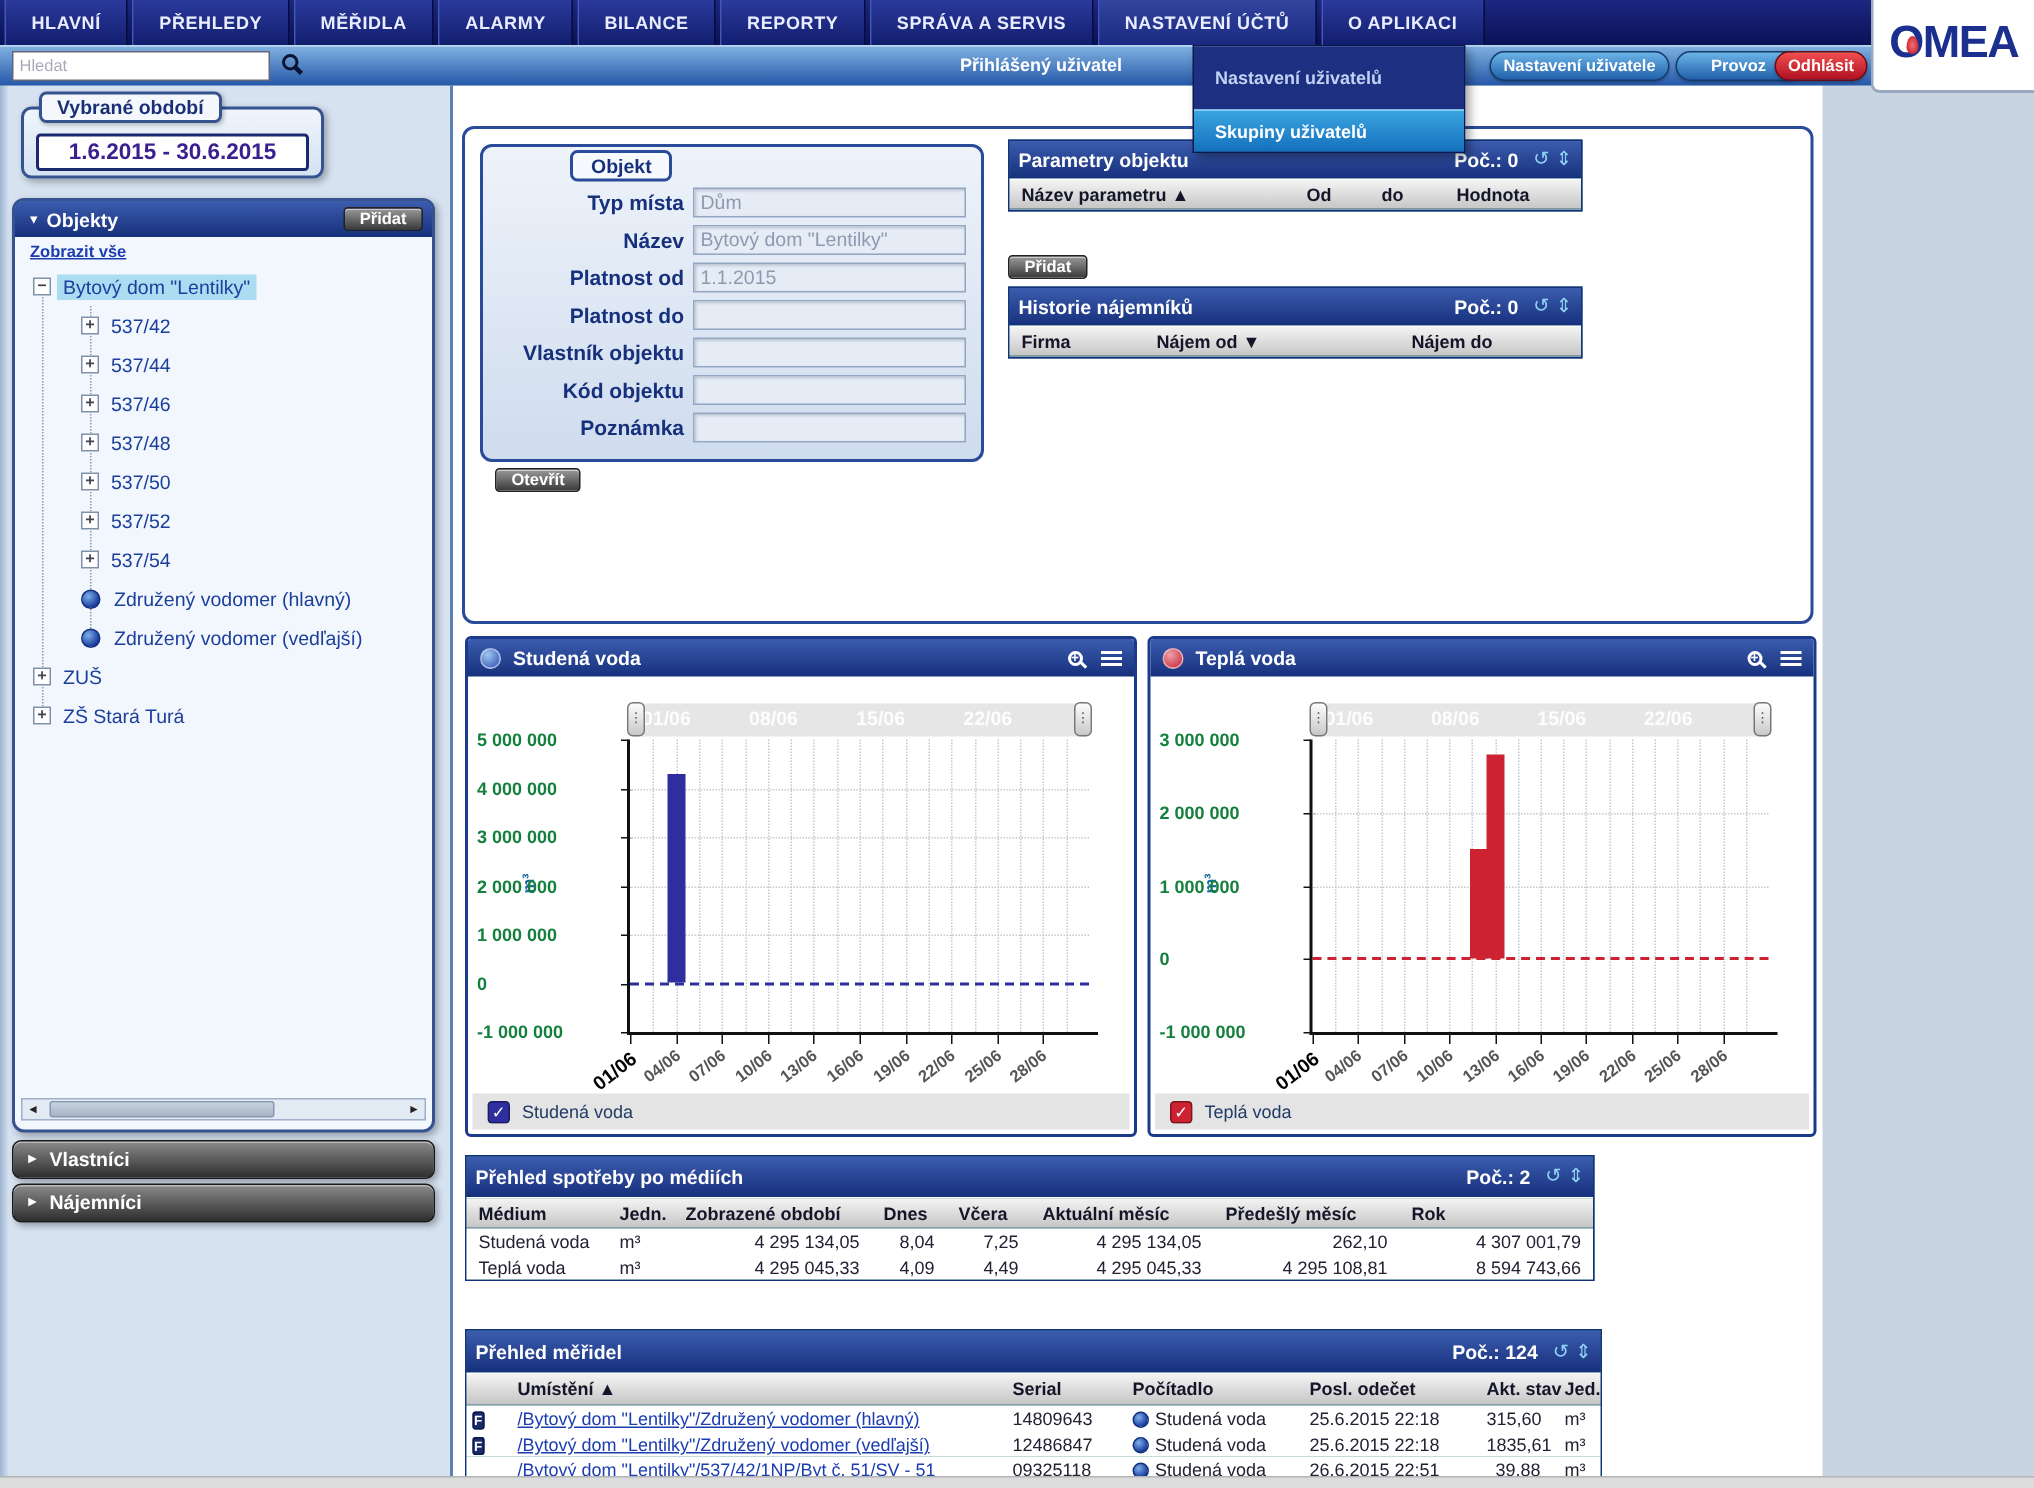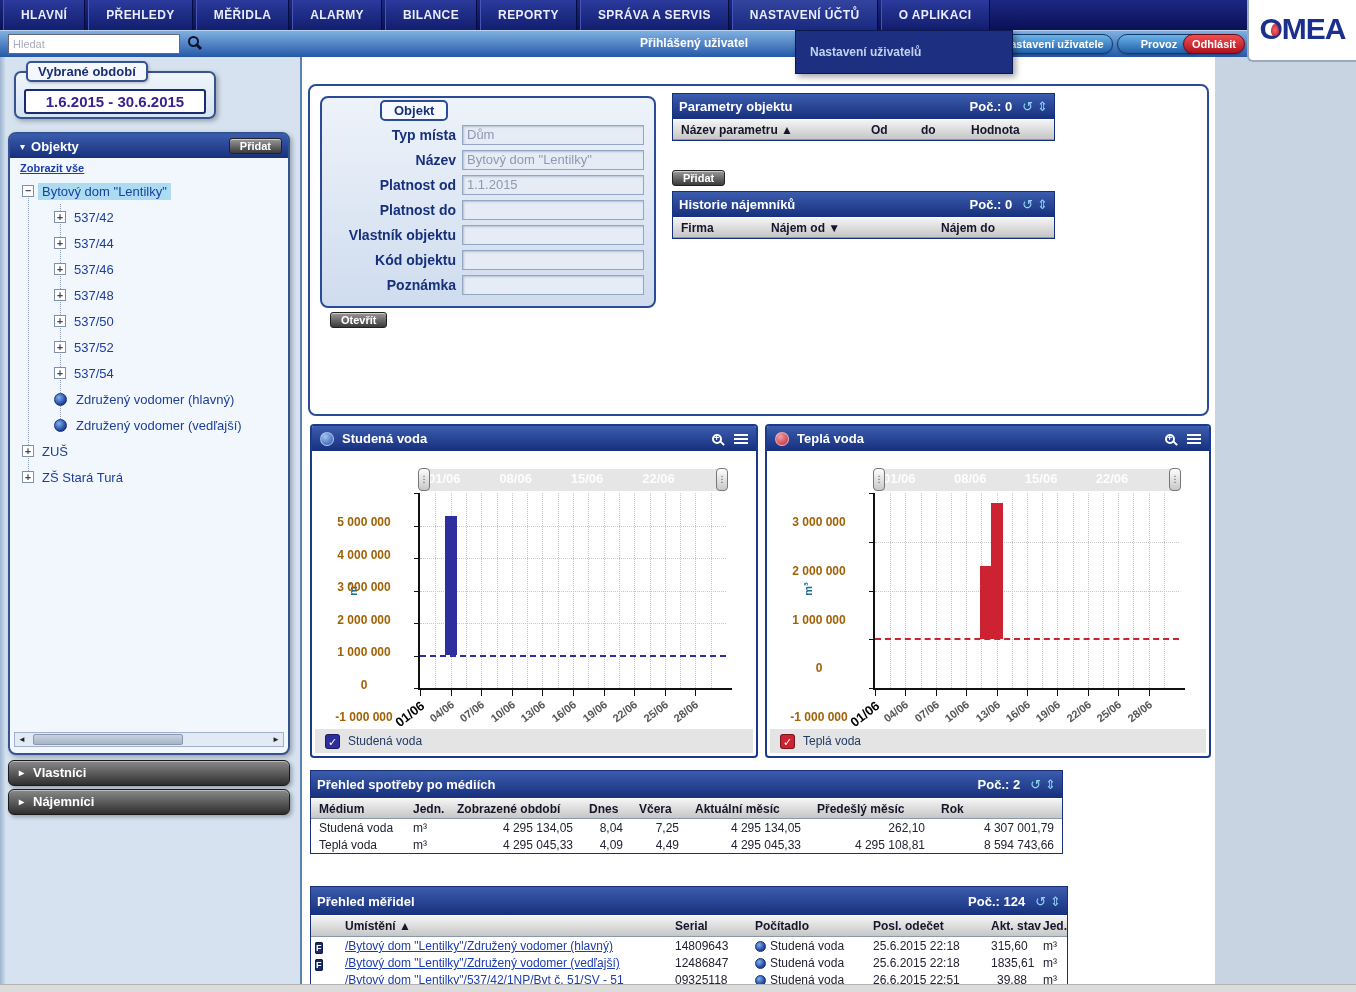--- a/index.html
+++ b/index.html
@@ -44,21 +44,21 @@
   
   .logo { position:absolute; right:0; top:0; width:109px; height:62px; background:#fff;
           border-left:2px solid #9aa8c0; border-bottom:2px solid #9aa8c0; border-radius:0 0 0 6px;
           z-index:60; text-align:center; }
   .logo-text { line-height:58px; font-size:30px; font-weight:bold; color:#1b2f8e; letter-spacing:-1px; }
   .logo-drop { position:absolute; left:22px; top:24px; width:8px; height:12px;
                background:radial-gradient(#f07070,#c01020);
                border-radius:50% 50% 50% 50% / 62% 62% 38% 38%; }
 
   
-  .user-menu { position:absolute; left:795px; top:30px; width:218px; z-index:100;
+  .user-menu { position:absolute; left:795px; top:30px; width:182px; z-index:100;
                border:1px solid #0a1a50; box-shadow:3px 3px 6px rgba(0,0,0,.35); }
   .menu-item { height:42px; line-height:42px; padding-left:14px; font-size:12px; font-weight:bold;
                color:#c2d2f2; background:#1d2f80; cursor:pointer; }
   .menu-item.active { height:28px; line-height:28px; color:#fff;
                       background:linear-gradient(#3aa4e0,#1470bc); border-top:1px solid #7fd0f8; }
 
   
   .period-box { position:absolute; left:14px; top:71px; width:202px; height:48px;
                 background:linear-gradient(#f0f5fb,#d4e2f2); border:2px solid #35548f;
                 border-radius:7px; box-shadow:2px 2px 5px rgba(0,0,0,.3); }
@@ -146,21 +146,21 @@
   .magw::before { content:"+"; position:absolute; left:0px; top:-3px; color:#fff; font-size:9px; font-weight:bold; }
   .burger { width:14px; height:10px; border-top:2px solid #fff; border-bottom:2px solid #fff; cursor:pointer; }
   .burger::before { content:""; display:block; margin-top:2px; height:2px; background:#fff; }
   .chart-body { position:absolute; left:0; right:0; top:27px; bottom:2px; }
   .slider { position:absolute; height:22px; background:#e6e6e6; border-radius:2px; }
   .slider-label { position:absolute; top:2px; color:#fdfdfd; font-size:13px; font-weight:bold; }
   .handle { position:absolute; top:-1px; width:12px; height:23px; border:1px solid #777; border-radius:4px;
             background:linear-gradient(#fdfdfd,#c8c8c8); text-align:center; color:#555;
             font:9px/21px "DejaVu Sans",sans-serif; cursor:ew-resize; }
   .ylab { position:absolute; color:#1a6a9a; font-size:11px; font-weight:bold; transform:rotate(-90deg); }
-  .ytick-label { position:absolute; width:92px; text-align:center; font-size:12px; font-weight:bold; color:#a16207;margin-top:29px; }
+  .ytick-label { position:absolute; width:92px; text-align:left; font-size:12px; font-weight:bold; color:#15803d; }
   .gridh { position:absolute; border-top:1px dotted #c8c8c8; }
   .gridv { position:absolute; border-left:1px dotted #c4c8d0; }
   .zeroline { position:absolute; border-top:2px dashed; }
   .axis { position:absolute; background:#111; }
   .xtick { position:absolute; width:1px; height:6px; background:#111; }
   .xlabel { position:absolute; width:40px; text-align:right; font-size:11px; font-weight:bold; color:#555;
             transform:rotate(-38deg); transform-origin:100% 0; white-space:nowrap; }
   .xlabel.first { font-size:13px; color:#000; }
   .bar { position:absolute; width:12px; }
   .chart-legend { position:absolute; left:3px; right:3px; bottom:3px; height:24px; background:#e4e4e4;
@@ -213,20 +213,21 @@
       </div>
   </div>
 
   <div class="logo">
     <div class="logo-text">OMEA</div>
     <div class="logo-drop"></div>
   </div>
 
   <div class="user-menu" id="user-menu">
       <div class="menu-item">Nastavení uživatelů</div>
+      <div class="menu-item active">Skupiny uživatelů</div>
     </div>
 
   <div class="period-tab">Vybrané období</div>
   <div class="period-box"></div>
   <div class="period-value">1.6.2015 - 30.6.2015</div>
 
   <div class="objects-panel">
     <div class="panel-hdr">
       <span class="tri">▾</span>
       <span class="ttl">Objekty</span>

